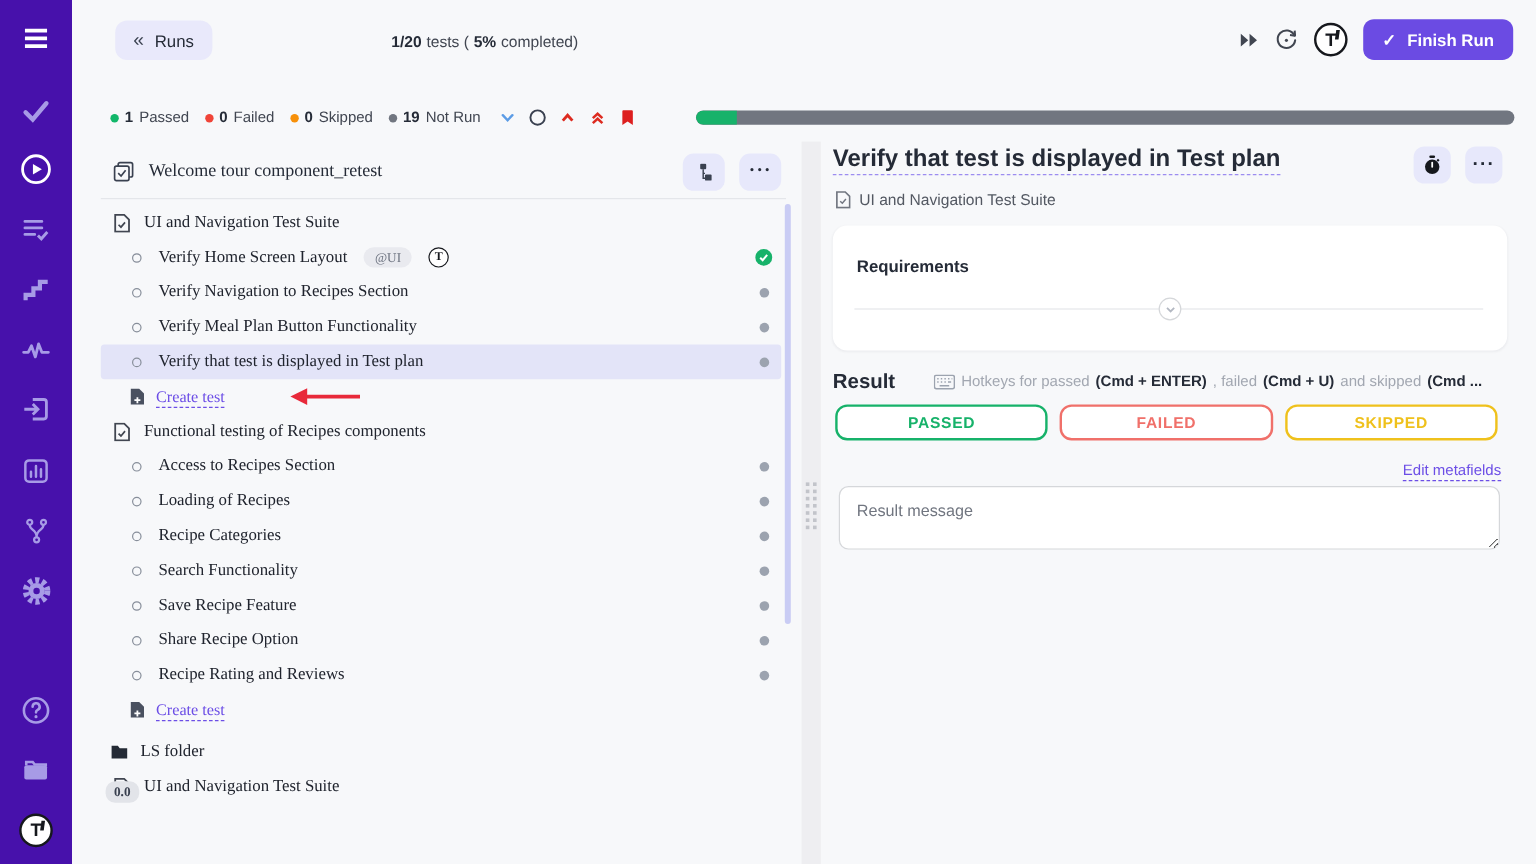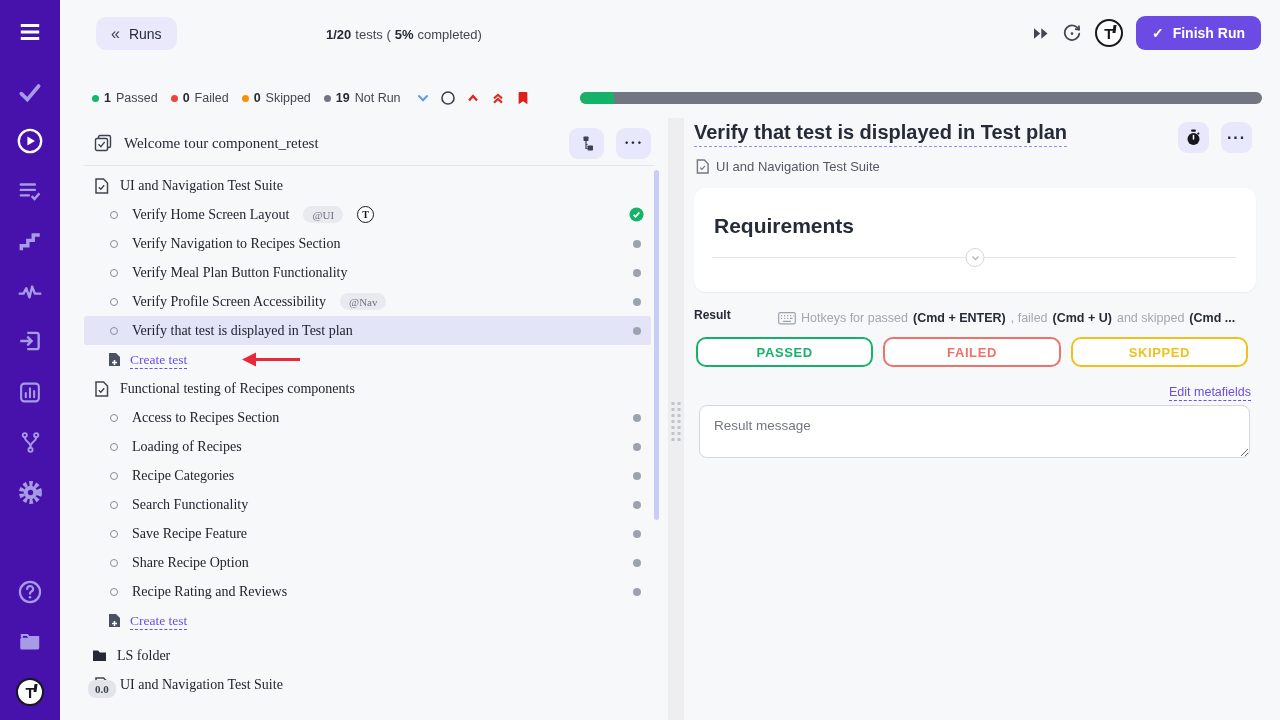--- a/index.html
+++ b/index.html
@@ -85,26 +85,26 @@
 
   
   #detailpanel { position:absolute; left:634px; top:0; width:562px; bottom:0; }
   .d-title { position:absolute; left:0; top:3px; font-size:20px; font-weight:bold; color:#252B37;
              text-decoration:underline dashed #9C8CF0; text-decoration-thickness:1px; text-underline-offset:7px; cursor:text; }
   .d-head-btns { position:absolute; right:4px; top:4px; display:flex; gap:12px; }
   .d-head-btns .icon-btn { width:31px; height:31px; }
   .d-crumb { position:absolute; left:2px; top:41px; display:flex; align-items:center; gap:7px; font-size:13px; color:#535862; }
   .req-card { position:absolute; left:0; top:70px; width:562px; height:104px; background:#fff; border-radius:12px;
               box-shadow:0 1px 2px rgba(16,24,40,.05); }
-  .req-title { position:absolute; left:20px; top:26px; font-size:21px; font-weight:bold; color:#252B37; }
+  .req-title { position:absolute; left:20px; top:26px; font-size:14px; font-weight:bold; color:#252B37; }
   .req-div { position:absolute; left:18px; right:20px; top:69px; border-top:1px solid #E4E6EA; }
   .req-toggle { position:absolute; left:50%; top:60px; transform:translateX(-50%); width:19px; height:19px;
                 border:1px solid #D5D7DA; border-radius:50%; background:#fff; display:flex; align-items:center;
                 justify-content:center; cursor:pointer; }
-  .result-title { position:absolute; left:0; top:190px; font-size:12px; font-weight:bold; color:#252B37; }
+  .result-title { position:absolute; left:0; top:190px; font-size:17px; font-weight:bold; color:#252B37; }
   .hotkeys { position:absolute; left:84px; top:193px; width:478px; font-size:12.5px; color:#A2A7B1;
              display:flex; align-items:center; gap:5px; white-space:nowrap; overflow:hidden; }
   .hotkeys b { color:#252B37; }
   .hotkeys .kb { display:flex; flex:none; }
   .result-btns { position:absolute; left:2px; top:219px; width:552px; display:flex; gap:10px; }
   .rbtn { flex:1; height:30px; background:#fff; border:2px solid; border-radius:10px; font-size:13px; font-weight:bold;
           letter-spacing:0.6px; cursor:pointer; font-family:inherit; }
   .metafields { position:absolute; right:5px; top:267px; font-size:12.5px; color:#6C4EE6;
                 text-decoration:underline dashed; text-decoration-thickness:1px; text-underline-offset:4px; cursor:pointer; }
   .result-msg { position:absolute; left:5px; top:287px; width:551px; height:53px; resize:both; border:1px solid #D5D7DA;
@@ -333,26 +333,20 @@
             </span>
           </div>
           <div class="row test">
             <span class="bullet"></span>
             <span class="lbl">Verify Navigation to Recipes Section</span>
             <span class="status-dot"></span>
           </div>
           <div class="row test">
             <span class="bullet"></span>
             <span class="lbl">Verify Meal Plan Button Functionality</span>
-            <span class="status-dot"></span>
-          </div>
-          <div class="row test">
-            <span class="bullet"></span>
-            <span class="lbl">Verify Profile Screen Accessibility</span>
-            <span class="tagpill">@Nav</span>
             <span class="status-dot"></span>
           </div>
           <div class="row test selected">
             <span class="bullet"></span>
             <span class="lbl">Verify that test is displayed in Test plan</span>
             <span class="status-dot"></span>
           </div>
           <div class="row create">
             <span class="ricon">
               <svg width="13" height="15" viewBox="0 0 13 15">

